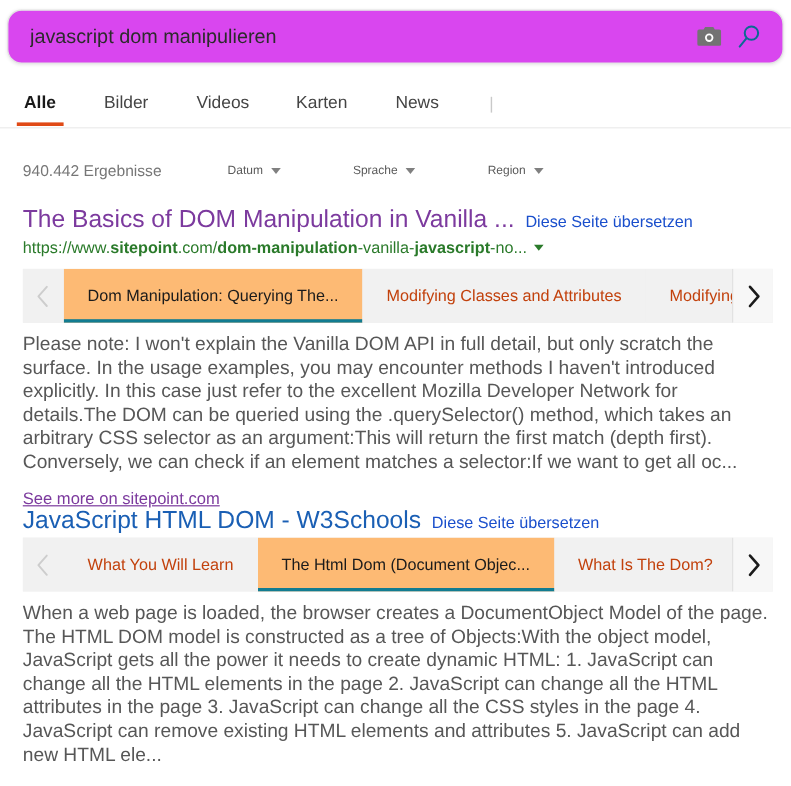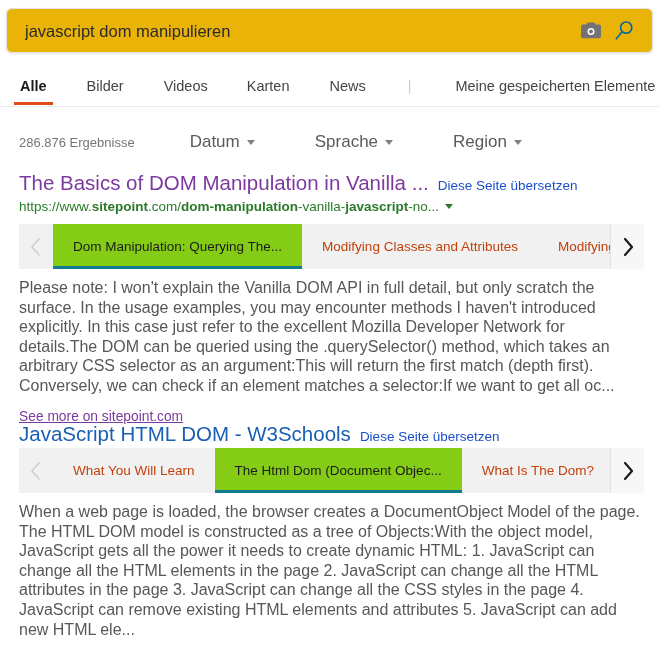--- a/index.html
+++ b/index.html
@@ -17,23 +17,23 @@
   }
 
   
   .searchbar-wrap {
     position: absolute;
     left: 6px; top: 8px;
     width: 647px; height: 45px;
   }
   .searchbar {
     width: 100%; height: 45px;
-    background: #eab308;
+    background: #d946ef;
     border: 1px solid #e3e3e3;
-    border-radius: 6px;
+    border-radius: 12px;
     box-shadow: 0 1px 3px rgba(0,0,0,0.10);
     display: flex;
     align-items: center;
     padding: 0 10px 0 18px;
   }
   .search-input {
     flex: 1 1 auto;
     border: none;
     outline: none;
     font-family: "Liberation Sans", sans-serif;
@@ -98,21 +98,21 @@
     align-items: center;
     height: 20px;
   }
   .results-count {
     font-size: 13px;
     color: #767676;
     margin-right: 55px;
     white-space: nowrap;
   }
   .filter {
-    font-size: 17px;
+    font-size: 10px;
     color: #5a5a5a;
     margin-right: 60px;
     cursor: pointer;
     display: flex;
     align-items: center;
     white-space: nowrap;
   }
   .caret {
     display: inline-block;
     margin-left: 7px;
@@ -206,21 +206,21 @@
     justify-content: center;
     font-size: 13.5px;
     color: #c2410c;
     padding: 0 20px;
     cursor: pointer;
     white-space: nowrap;
     position: relative;
     background: #f1f1f1;
   }
   .strip-tab.active {
-    background: #84cc16;
+    background: #fdba74;
     color: #1b1b1b;
   }
   .strip-tab.active::after {
     content: "";
     position: absolute;
     left: 0; right: 0; bottom: 0;
     height: 3px;
     background: #127c91;
   }
 
@@ -263,26 +263,25 @@
     </div>
   </div>
 
   <div class="navbar" id="navbar">
       <div class="nav-item active" style="margin-left: 18px;">Alle</div>
       <div class="nav-item" style="margin-left: 36px;">Bilder</div>
       <div class="nav-item" style="margin-left: 36px;">Videos</div>
       <div class="nav-item" style="margin-left: 35px;">Karten</div>
       <div class="nav-item" style="margin-left: 36px;">News</div>
       <div class="nav-sep" style="margin-left: 40px;">|</div>
-      <div class="nav-item" style="margin-left: 42px;">Meine gespeicherten Elemente</div>
     </div>
   <div class="nav-rule"></div>
 
   <div class="filters">
-    <span class="results-count">286.876 Ergebnisse</span>
+    <span class="results-count">940.442 Ergebnisse</span>
     <span id="filters-host" style="display:flex;align-items:center;">
         <div class="filter">
           <span>Datum</span>
           <span class="caret"></span>
         </div>
         <div class="filter">
           <span>Sprache</span>
           <span class="caret"></span>
         </div>
         <div class="filter">

